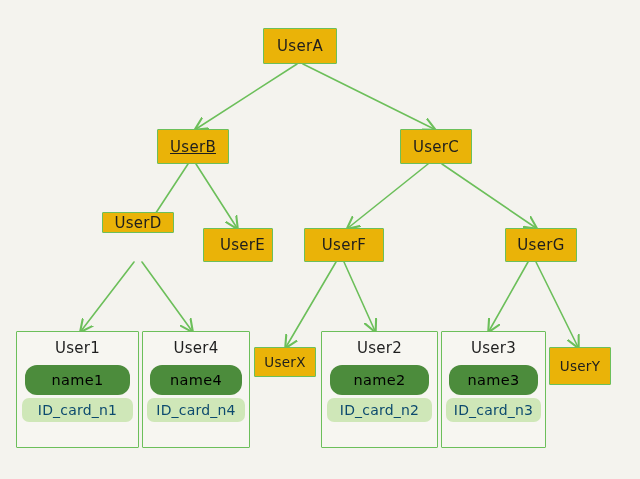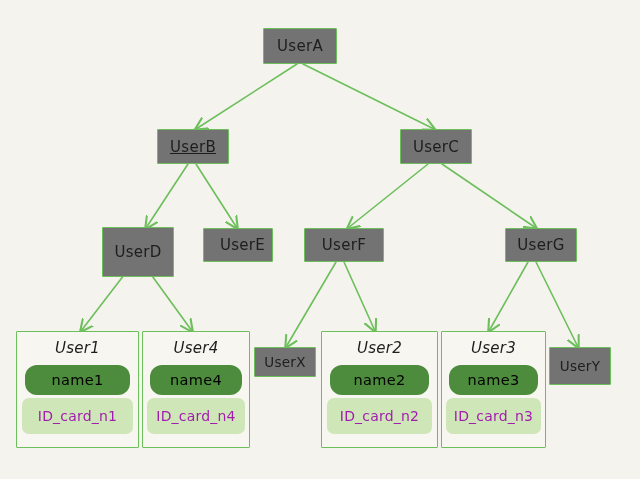--- a/index.html
+++ b/index.html
@@ -10,21 +10,21 @@
     overflow:hidden;
     position:relative;
   }
   #canvas{position:absolute;inset:0;width:640px;height:479px;}
   .edges{position:absolute;left:0;top:0;width:640px;height:479px;pointer-events:none;}
 
   .node{
     position:absolute;
     box-sizing:border-box;
     border:1.6px solid #6cbf5a;
-    background:#737373;
+    background:#eab308;
     display:flex;
     align-items:center;
     justify-content:center;
     color:#1e1e1e;
     font-size:15px;
     letter-spacing:.3px;
     border-radius:1px;
   }
   .node.small{font-size:13.5px;}
 
@@ -37,44 +37,43 @@
     display:flex;
     flex-direction:column;
     align-items:center;
     padding-top:7px;
   }
   .card-title{
     color:#1e1e1e;
     font-size:15px;
     letter-spacing:.3px;
     margin-bottom:8px;
-    font-style:italic;
   }
   .pill-name{
     width:86%;
     height:30px;
     background:#4c8c3c;
     border-radius:12px;
     display:flex;
     align-items:center;
     justify-content:center;
     color:#000000;
     font-size:14.5px;
     letter-spacing:.3px;
     margin-bottom:3px;
   }
   .pill-id{
     width:92%;
-    height:36px;
+    height:24px;
     background:#cfe7b8;
     border-radius:7px;
     display:flex;
     align-items:center;
     justify-content:center;
-    color:#a21caf;
+    color:#0c4a6e;
     font-size:14px;
     letter-spacing:.2px;
   }
 </style>
 </head>
 <body>
 
 <div id="canvas">
 
   <svg class="edges" viewBox="0 0 640 479">
@@ -104,21 +103,21 @@
   </div>
 
   <div class="node" style="left:157px;top:129px;width:72px;height:35px;text-decoration:underline;">
     <span>UserB</span>
   </div>
 
   <div class="node" style="left:400px;top:129px;width:72px;height:35px;align-items:center;">
     <span>UserC</span>
   </div>
 
-  <div class="node" style="left:102px;top:227px;width:72px;height:50px;">
+  <div class="node" style="left:102px;top:212px;width:72px;height:21px;">
     <span>UserD</span>
   </div>
 
   <div class="node" style="left:203px;top:228px;width:70px;height:34px;padding-left:9px;">
     <span>UserE</span>
   </div>
 
   <div class="node" style="left:304px;top:228px;width:80px;height:34px;">
     <span>UserF</span>
   </div>

